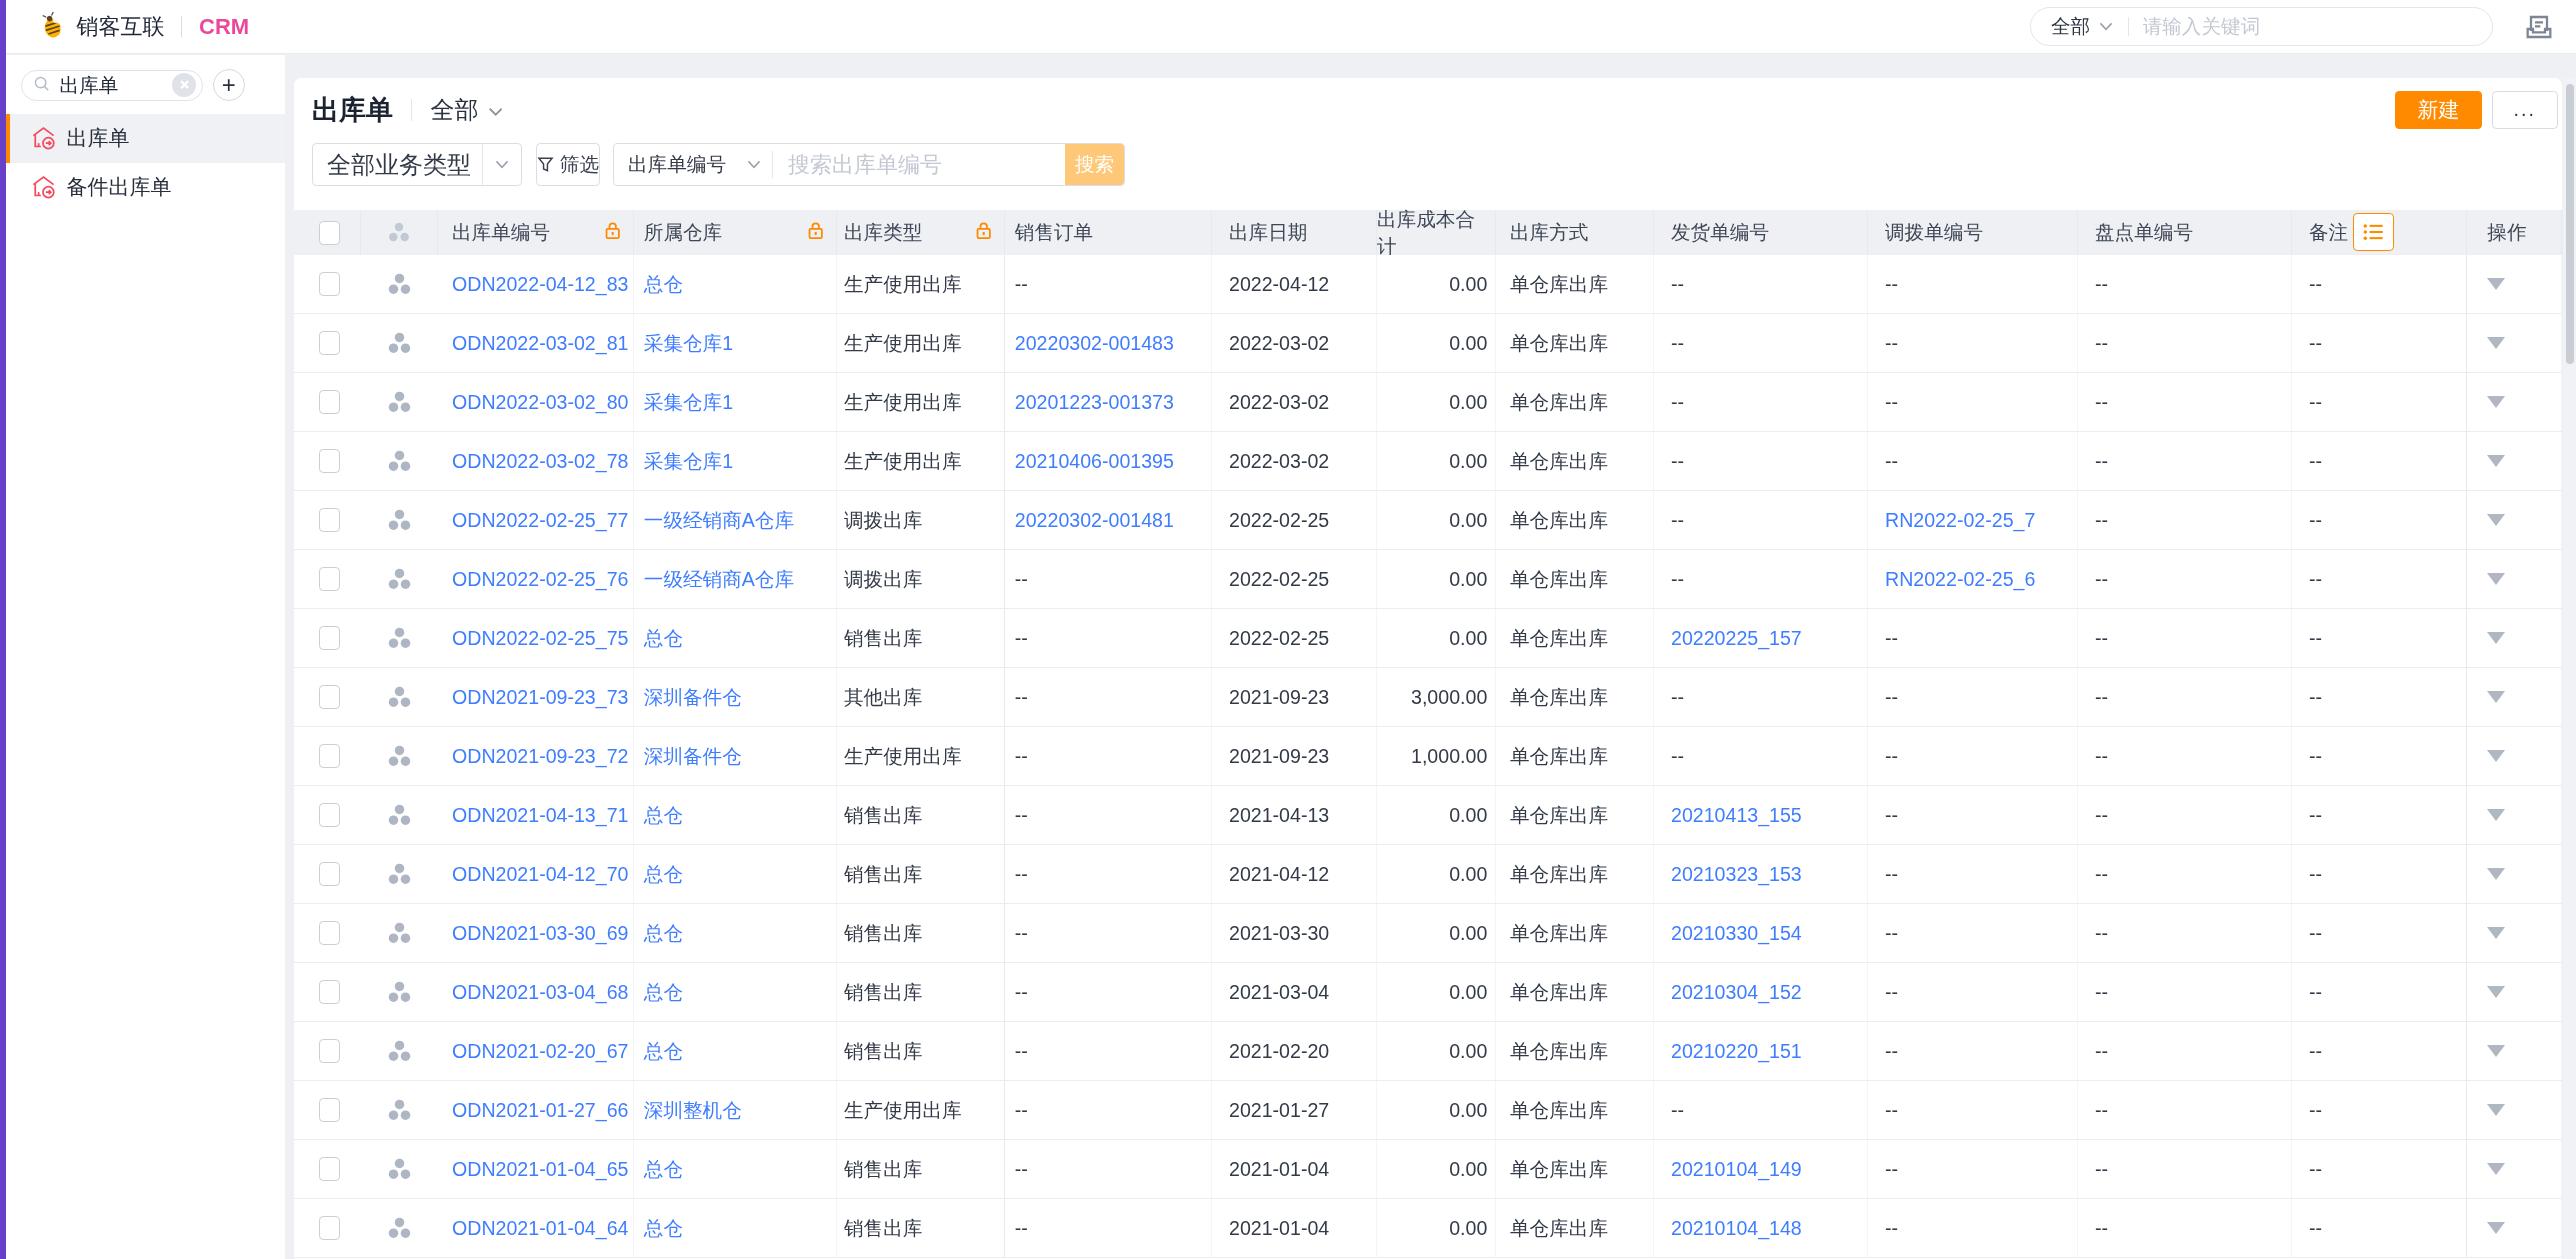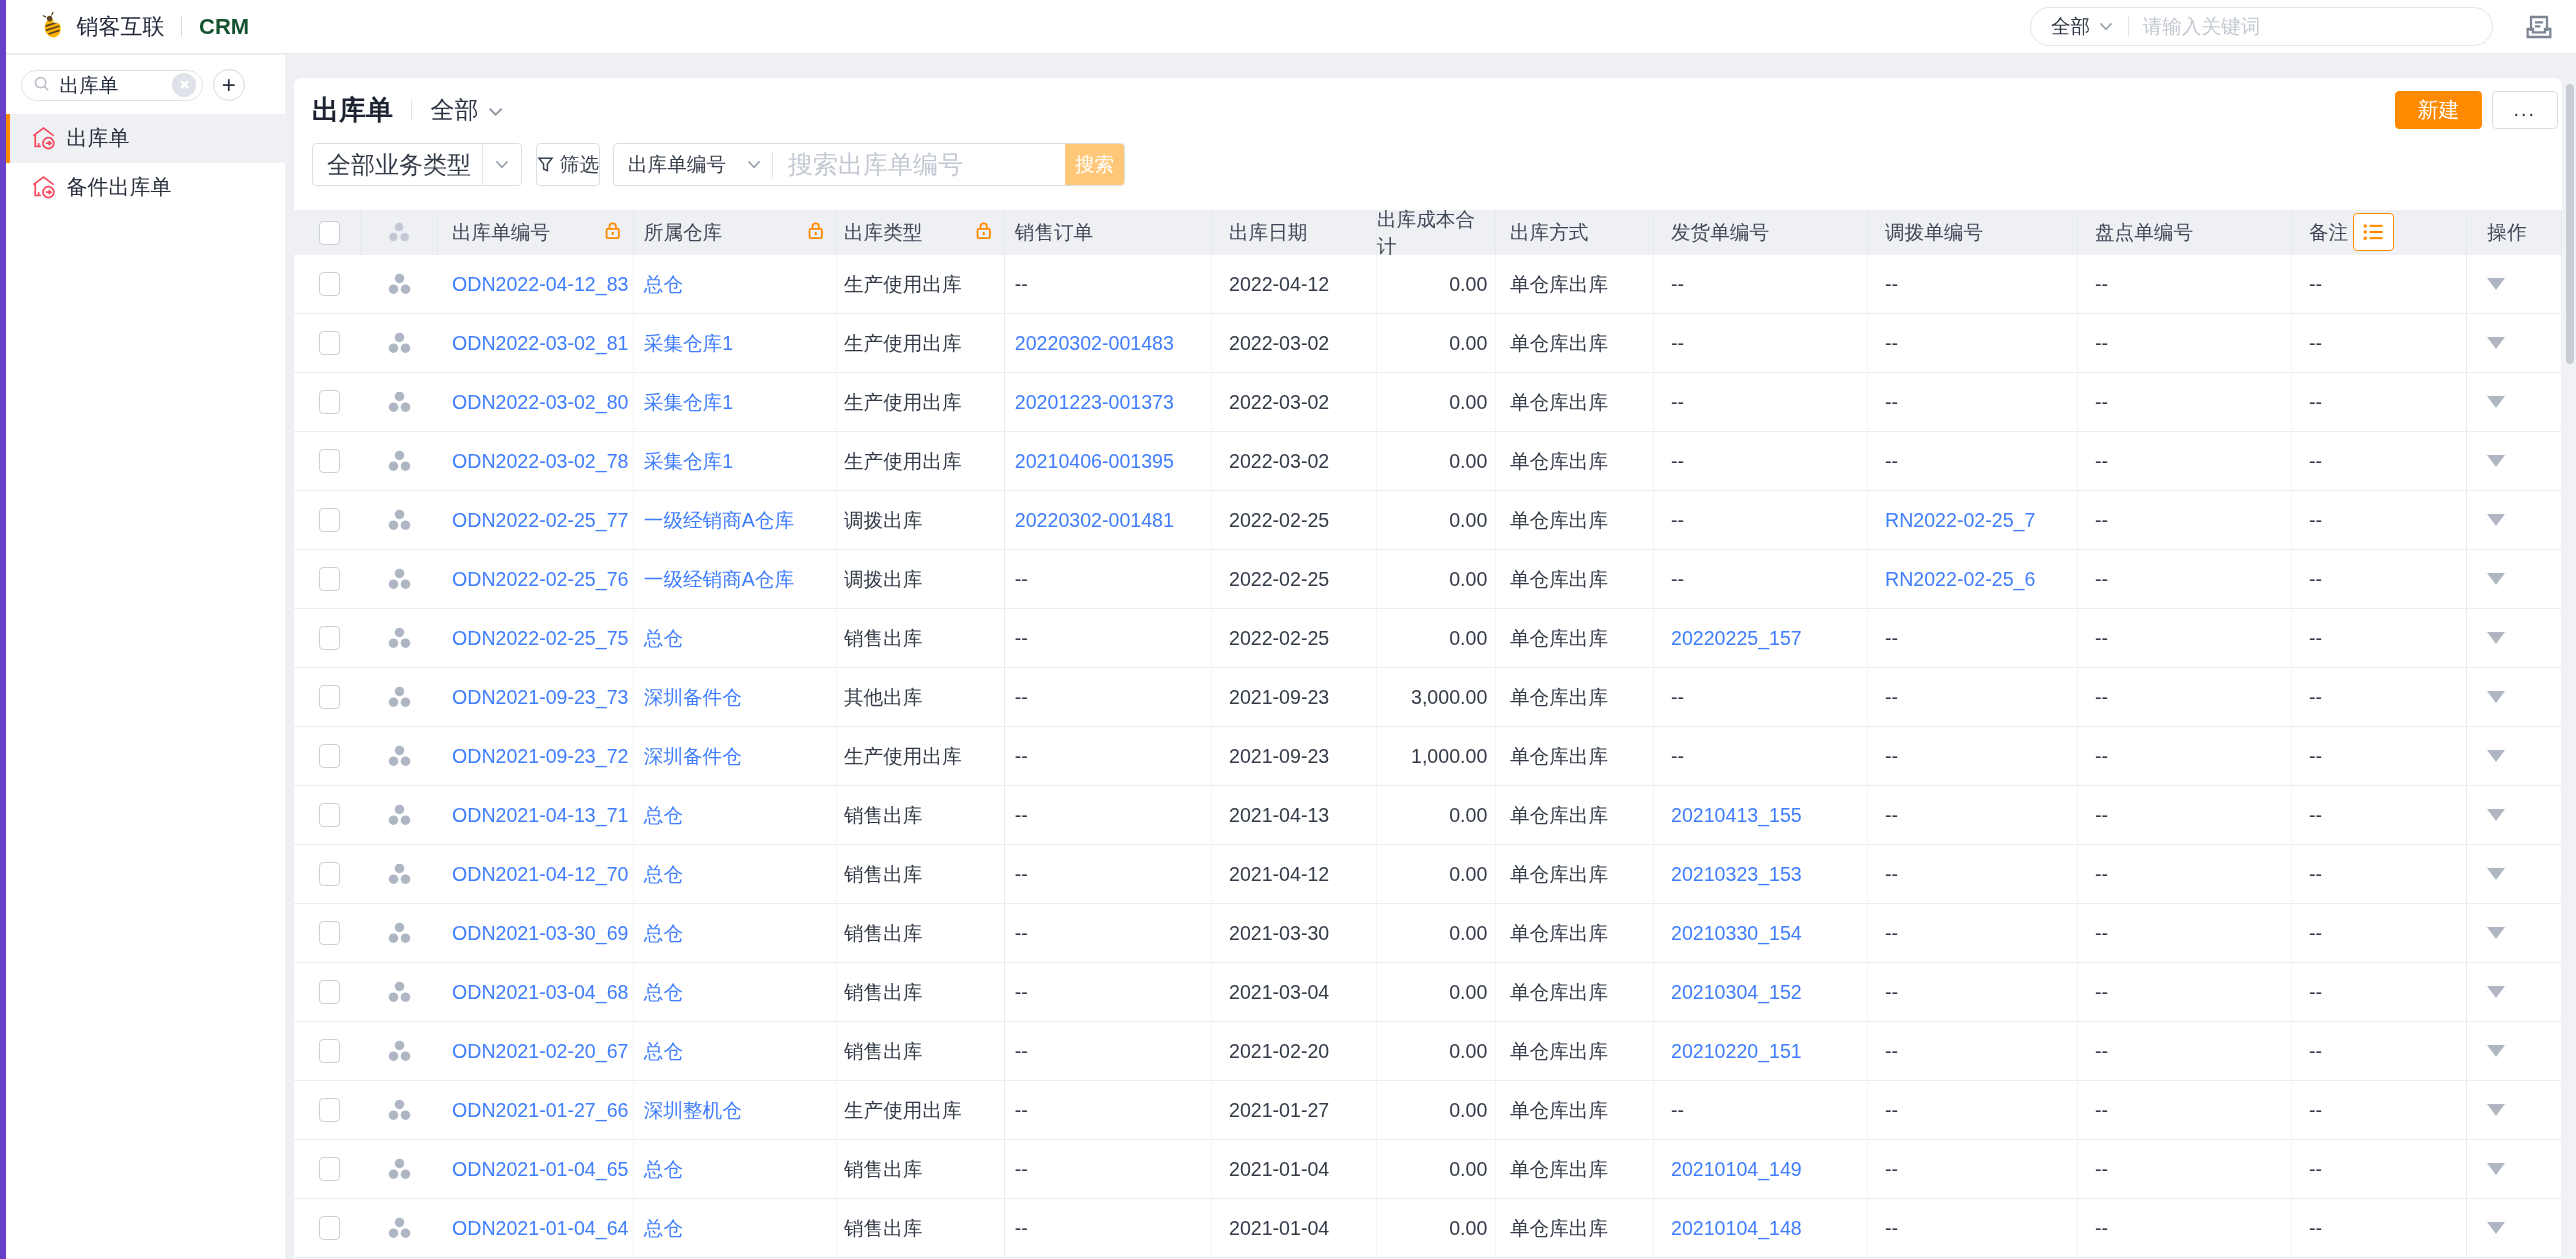--- a/index.html
+++ b/index.html
@@ -8,21 +8,21 @@
 
   
   .edge-stripe { position:absolute; left:0; top:0; width:5.6px; height:1260px; background:#6640c9; z-index:50; }
 
   
   .app-header { position:absolute; left:5.6px; top:0; right:0; height:54px; background:#fff;
     border-bottom:0.7px solid #e9ebef; display:flex; align-items:center; z-index:10; }
   .brand { display:flex; align-items:center; margin-left:32px;justify-content:center; }
   .brand-name { font-size:22px; color:#1e2536; margin-left:9.8px; }
   .brand-divider { width:0.7px; height:21px; background:#d9dde3; margin:0 17px; }
-  .brand-app { font-size:22px; font-weight:bold; color:#14532d; }
+  .brand-app { font-size:22px; font-weight:bold; color:#ec4899; }
   .header-right { margin-left:auto; display:flex; align-items:center; margin-right:19.6px; }
   .global-search { width:463px; height:39px; border:0.7px solid #e2e5ec; border-radius:19.6px;
     display:flex; align-items:center; padding:0 19.6px; background:#fff; }
   .gs-scope { font-size:19.6px; color:#2c3342; }
   .gs-chev { margin-left:8.4px; }
   .gs-divider { width:0.7px; height:19.6px; background:#e2e5ec; margin:0 14px 0 15.4px; }
   .gs-placeholder { font-size:19.6px; color:#c3c8d2; flex:1; border:none; outline:none; background:transparent; }
   .gs-placeholder::placeholder { color:#c3c8d2; }
   .inbox-btn { margin-left:29px; width:34px; height:34px; display:flex; align-items:center; justify-content:center; cursor:pointer; }
 
@@ -63,21 +63,21 @@
   .select1-chev { width:39px; height:100%; border-left:0.7px solid #e2e5ea; display:flex; align-items:center; justify-content:center; }
   .filter-btn { position:absolute; left:242px; top:0; width:64px; height:43px; border:0.7px solid #d9dde4;
     border-radius:4.2px; background:#fff; display:flex; align-items:center; justify-content:flex-end; cursor:pointer; }
   .filter-btn span { font-size:19.6px; color:#39414e; margin-left:5.6px; }
   .search-group { position:absolute; left:319px; top:0; width:512px; height:43px; border:0.7px solid #d9dde4;
     border-radius:4.2px; display:flex; align-items:stretch; background:#fff; }
   .field-select { width:158px; display:flex; align-items:center; cursor:pointer; }
   .field-select span { font-size:19.6px; color:#333a47; margin-left:14px; flex:1; }
   .field-select svg { margin-right:11.2px; }
   .sg-divider { width:0.7px; background:#e4e7ec; margin:7px 0; }
-  .sg-input { flex:1; border:none; outline:none; font-size:25px; padding-left:15.4px; color:#6d28d9; background:transparent; min-width:0; }
+  .sg-input { flex:1; border:none; outline:none; font-size:22px; padding-left:15.4px; color:#6d28d9; background:transparent; min-width:0; }
   .sg-input::placeholder { color:#c3c8d2; }
   .search-btn { width:59px; background:#ffc878; color:#fff; font-size:19.6px; border:none;
     border-radius:0 3.5px 3.5px 0; cursor:default; }
 
   .view-toggles { position:absolute; top:70px; left:2059px; display:flex; }
   .vt-btn { width:41px; height:38px; background:#fff; display:flex; align-items:center; justify-content:center; cursor:pointer; }
   .vt-btn.active { border:1.4px solid #ff8a00; border-radius:4.2px; z-index:2; }
   .vt-btn.plain { border:0.7px solid #d9dde4; border-left:none; border-radius:0 4.2px 4.2px 0; }
   .icon-btn { position:absolute; top:73px; width:32px; height:32px; display:flex; align-items:center; justify-content:center; cursor:pointer; }
   .gear-pos { left:2168px; } .refresh-pos { left:2221px; }

